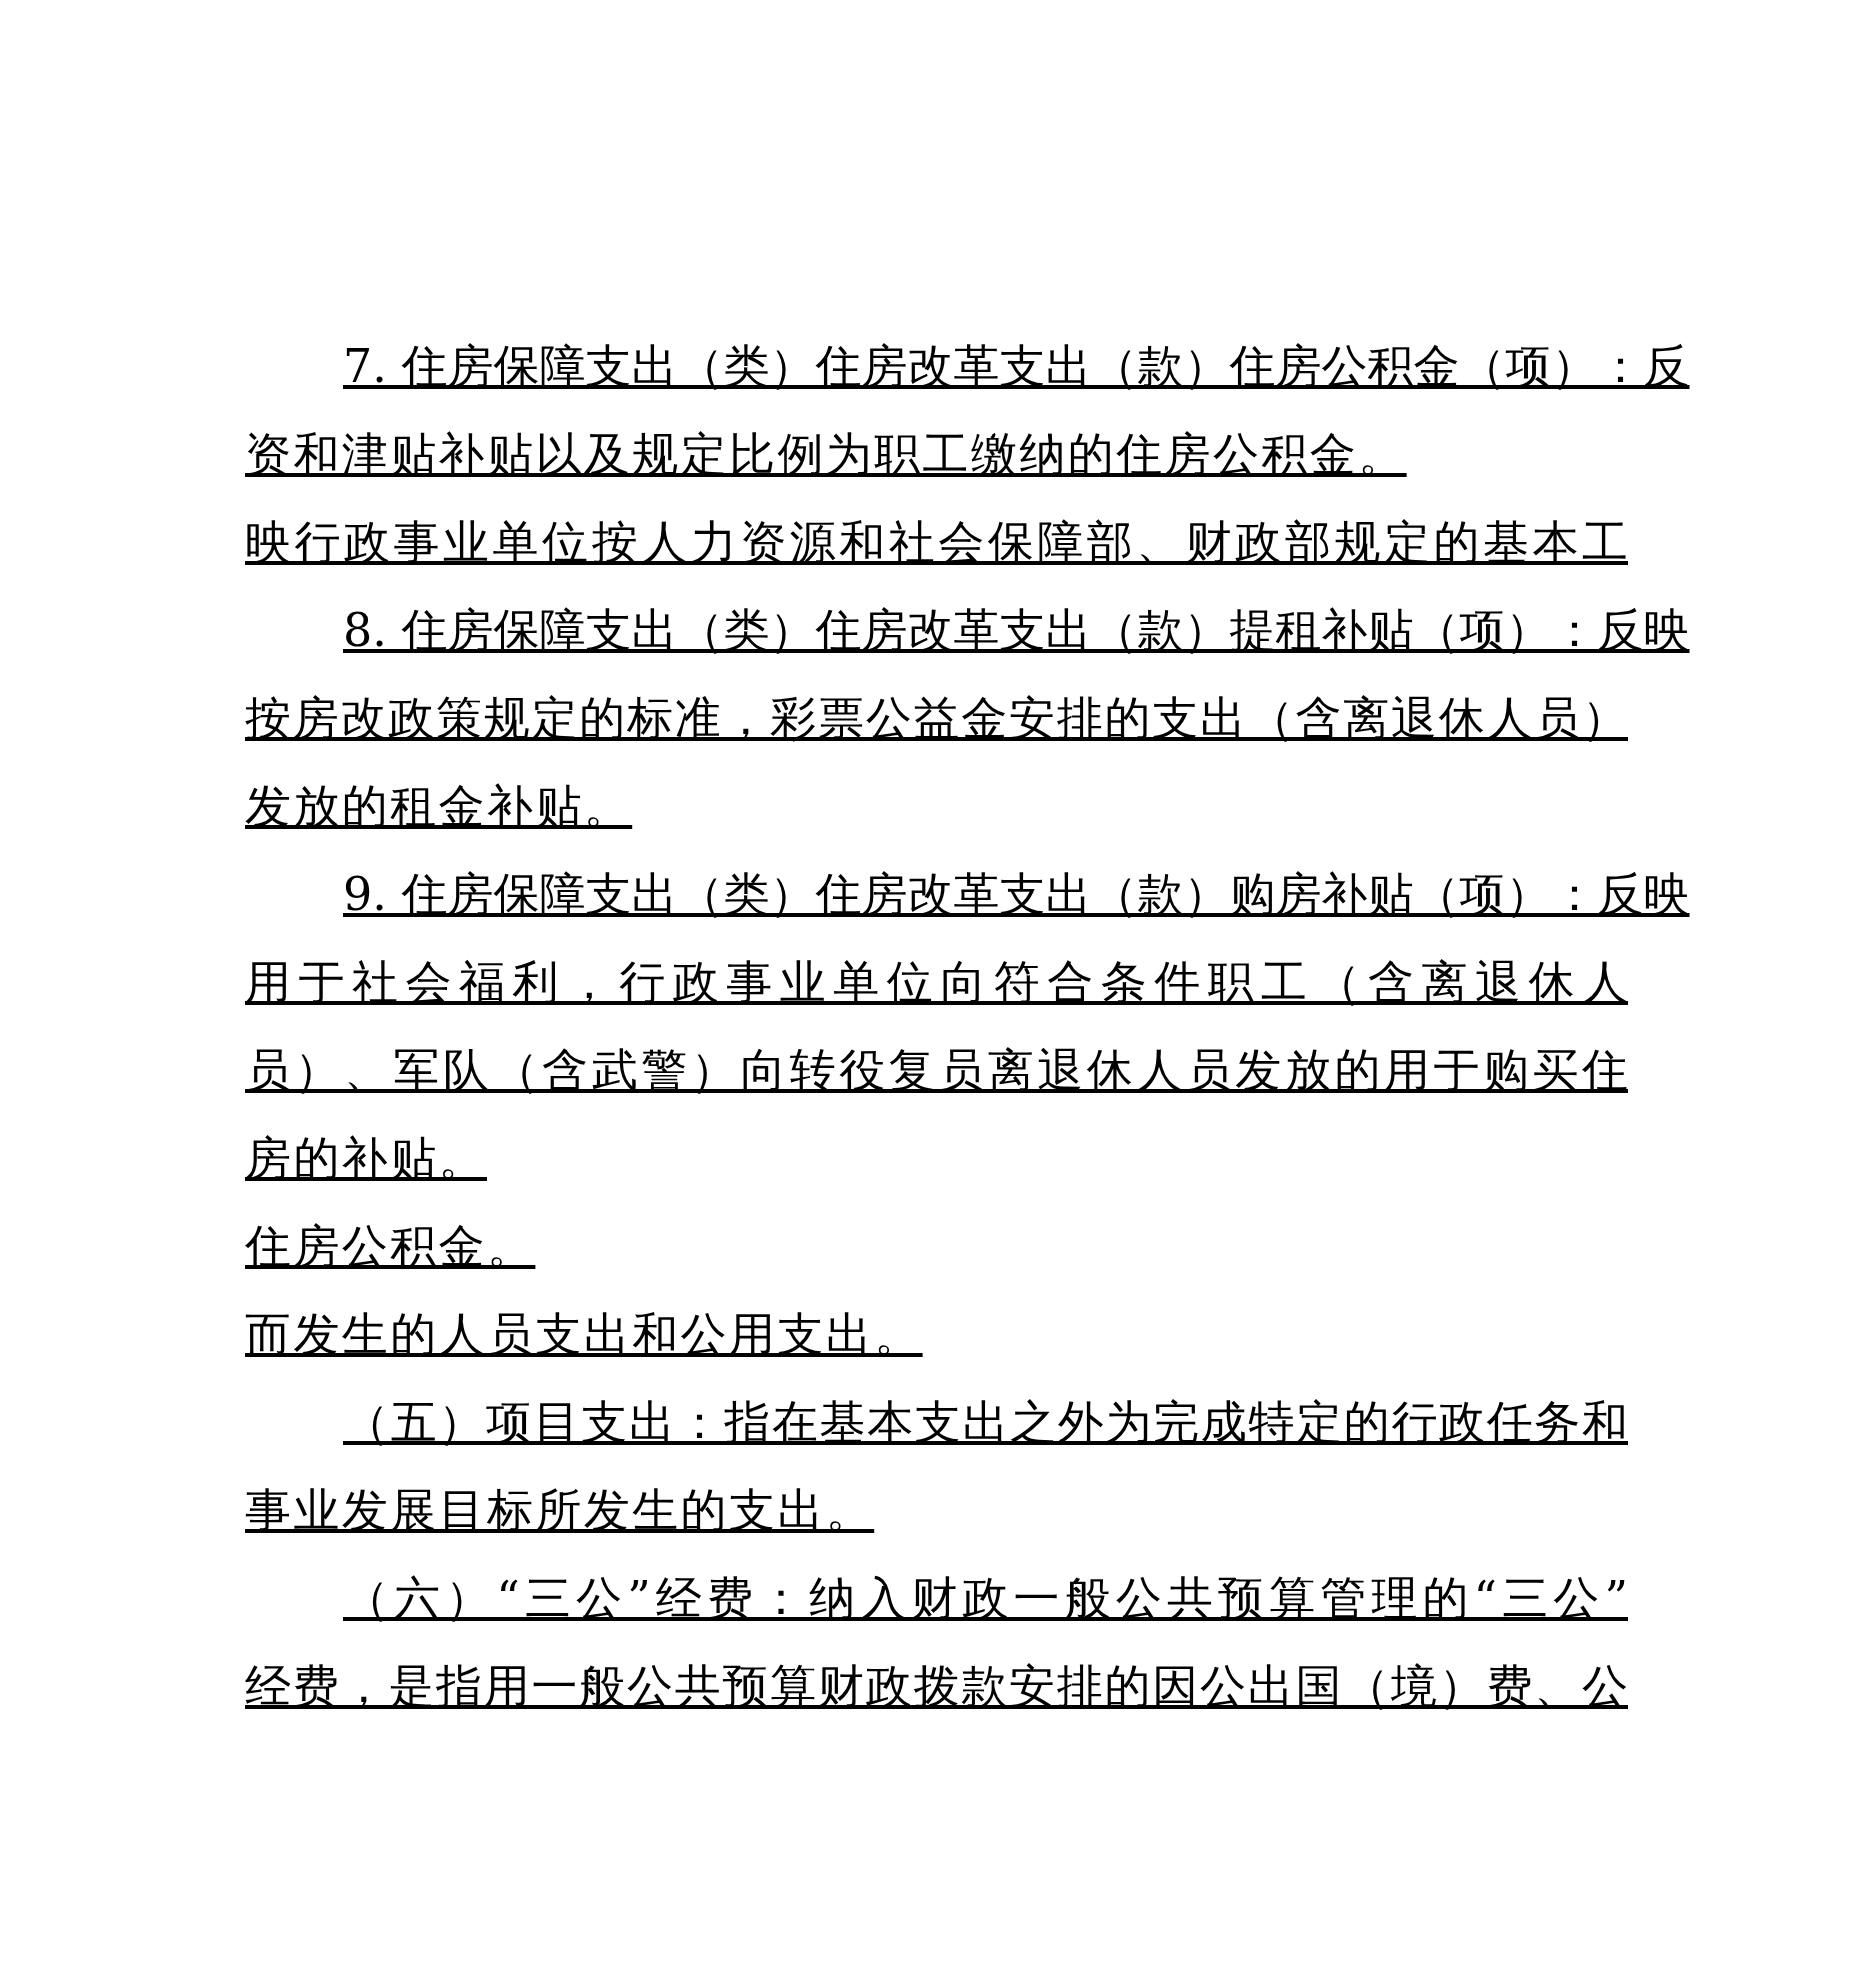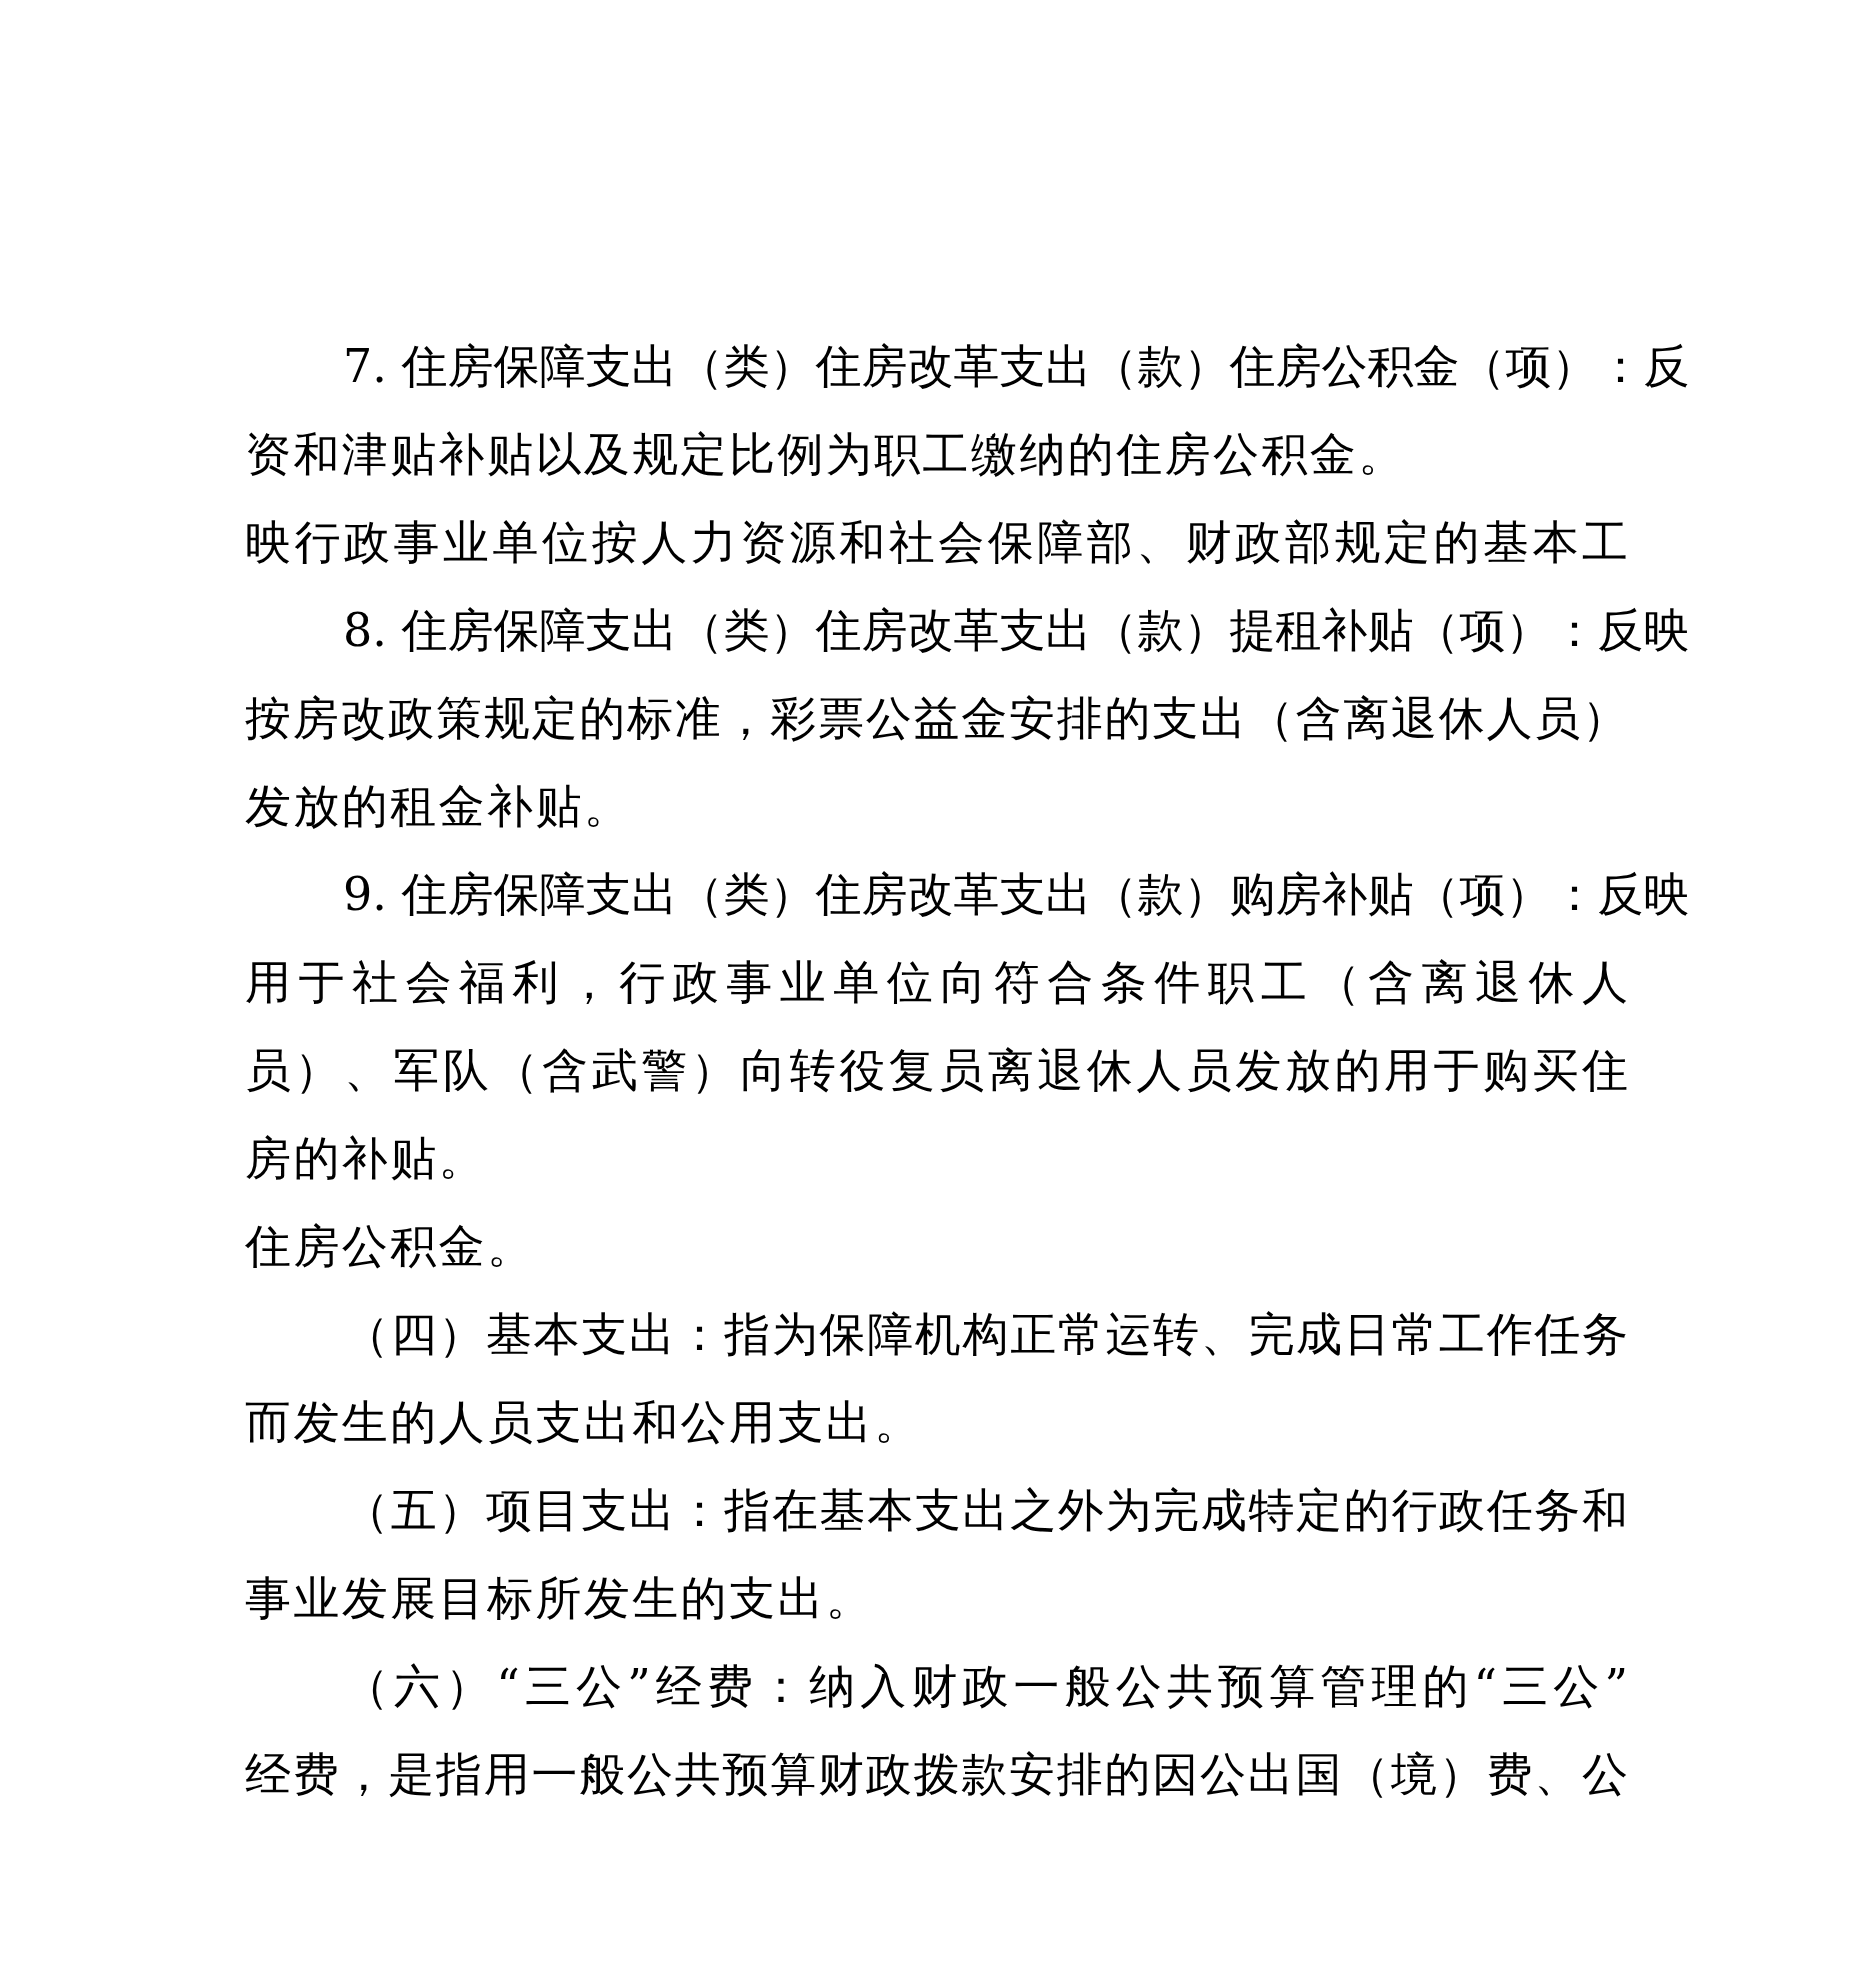--- a/index.html
+++ b/index.html
@@ -30,20 +30,21 @@
     }
     .line {
       display: block;
       height: 88px;
       line-height: 59px;
       font-size: 46px;
       white-space: nowrap;
       text-align: justify;
       text-align-last: justify;
       overflow: visible;
+      text-decoration: underline;
     }
     .line.last {
       text-align-last: left;
       letter-spacing: 2.4px;
     }
     .line.indent {
       padding-left: 98px;
     }
   </style>
 </head>
@@ -69,21 +70,20 @@
       <span class="line">用于社会福利，行政事业单位向符合条件职工（含离退休人</span>
       <span class="line">员）、军队（含武警）向转役复员离退休人员发放的用于购买住</span>
       <span class="line last">房的补贴。</span>
     </div>
 
     <div>
       <span class="line last">住房公积金。</span>
     </div>
 
     <div>
-      <span class="line indent">（四）基本支出：指为保障机构正常运转、完成日常工作任务</span>
       <span class="line last">而发生的人员支出和公用支出。</span>
     </div>
 
     <div>
       <span class="line indent">（五）项目支出：指在基本支出之外为完成特定的行政任务和</span>
       <span class="line last">事业发展目标所发生的支出。</span>
     </div>
 
     <div>
       <span class="line indent">（六）“三公”经费：纳入财政一般公共预算管理的“三公”</span>

